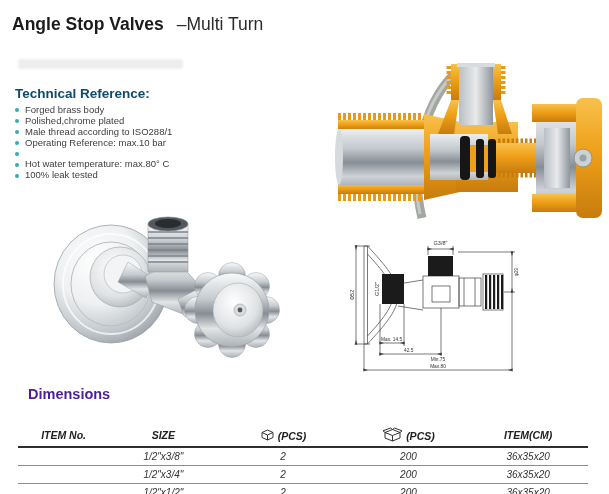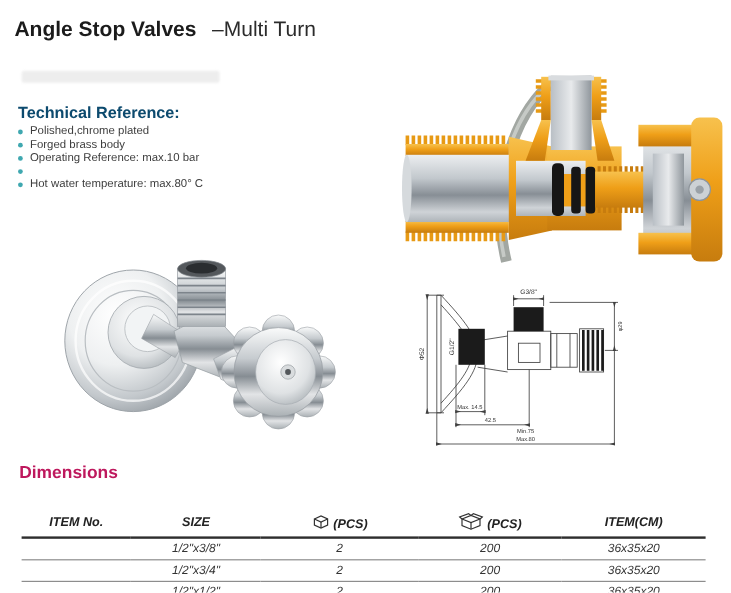--- a/index.html
+++ b/index.html
@@ -17,21 +17,21 @@
   .tech{position:absolute;left:15px;top:86px;width:300px;}
   .tech h2{margin:0 0 4px 0;font-size:13.5px;font-weight:bold;color:#0c4a6e;}
   .tech ul{list-style:none;margin:0;padding:0;font-size:9.5px;color:#3d3d3d;}
   .tech li{display:flex;align-items:center;gap:6px;line-height:10.9px;height:10.9px;}
   .dot{width:4px;height:4px;border-radius:50%;background:#3fa8b0;flex:none;}
   
   .cutaway{position:absolute;left:330px;top:62px;}
   .photo{position:absolute;left:48px;top:204px;}
   .drawing{position:absolute;left:348px;top:230px;}
   
-  .dim-heading{position:absolute;left:16px;top:386px;font-size:14.5px;font-weight:bold;color:#be185d;}
+  .dim-heading{position:absolute;left:28px;top:386px;font-size:14.5px;font-weight:bold;color:#4c1d95;}
   table.dims{position:absolute;left:18px;top:424px;width:570px;border-collapse:collapse;table-layout:fixed;font-style:italic;}
   table.dims th{font-size:10.5px;font-weight:bold;color:#222;text-align:center;
     padding:3px 0 4px 0;border-bottom:2px solid #2e2e2e;white-space:nowrap;}
   table.dims td{font-size:10px;color:#333;text-align:center;padding:2px 0 3px 0;
     border-bottom:1px solid #8d8d8d;height:12px;}
   table.dims tr.last td{border-bottom:1.6px solid #7d7d7d;}
   .hicon{display:inline-block;vertical-align:-2px;margin-right:3px;}
 </style>
 </head>
 <body>
@@ -41,36 +41,44 @@
   <div class="title">
     <span class="main">Angle Stop Valves</span><span class="suffix">–Multi Turn</span>
   </div>
   <div class="watermark"></div>
 
   <div class="tech">
     <h2>Technical Reference:</h2>
     <ul>
       <li>
           <span class="dot"></span>
+          <span>Forged brass body</span>
+        </li>
+      <li>
+          <span class="dot"></span>
           <span>Polished,chrome plated</span>
         </li>
       <li>
           <span class="dot"></span>
-          <span>Forged brass body</span>
+          <span>Male thread according to ISO288/1</span>
         </li>
       <li>
           <span class="dot"></span>
           <span>Operating Reference: max.10 bar</span>
         </li>
       <li>
           <span class="dot"></span>
         </li>
       <li>
           <span class="dot"></span>
           <span>Hot water temperature: max.80° C</span>
+        </li>
+      <li>
+          <span class="dot"></span>
+          <span>100% leak tested</span>
         </li>
     </ul>
   </div>
 
   <svg class="cutaway" width="275" height="158" viewBox="0 0 275 158">
     <defs>
       <linearGradient id="pg" x1="0" y1="0" x2="0" y2="1">
         <stop offset="0" stop-color="#eceef0"></stop>
           <stop offset=".35" stop-color="#c2c8cd"></stop>
         <stop offset=".6" stop-color="#878e95"></stop>

